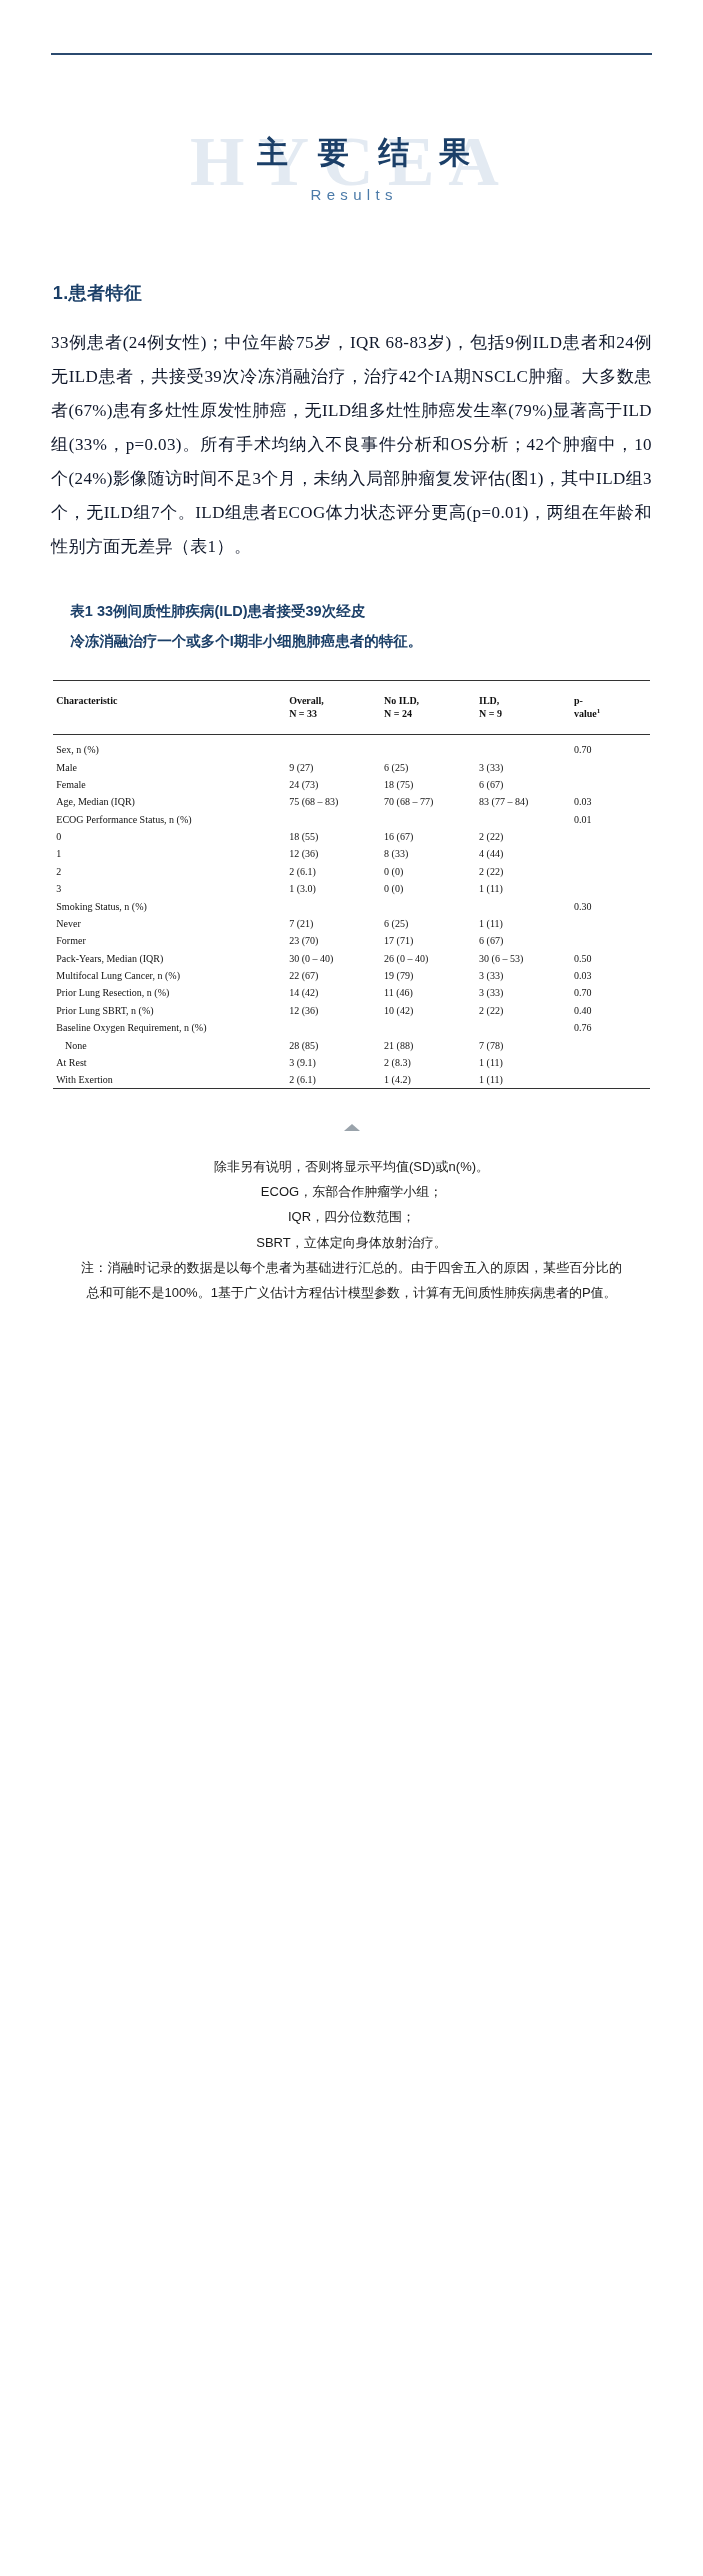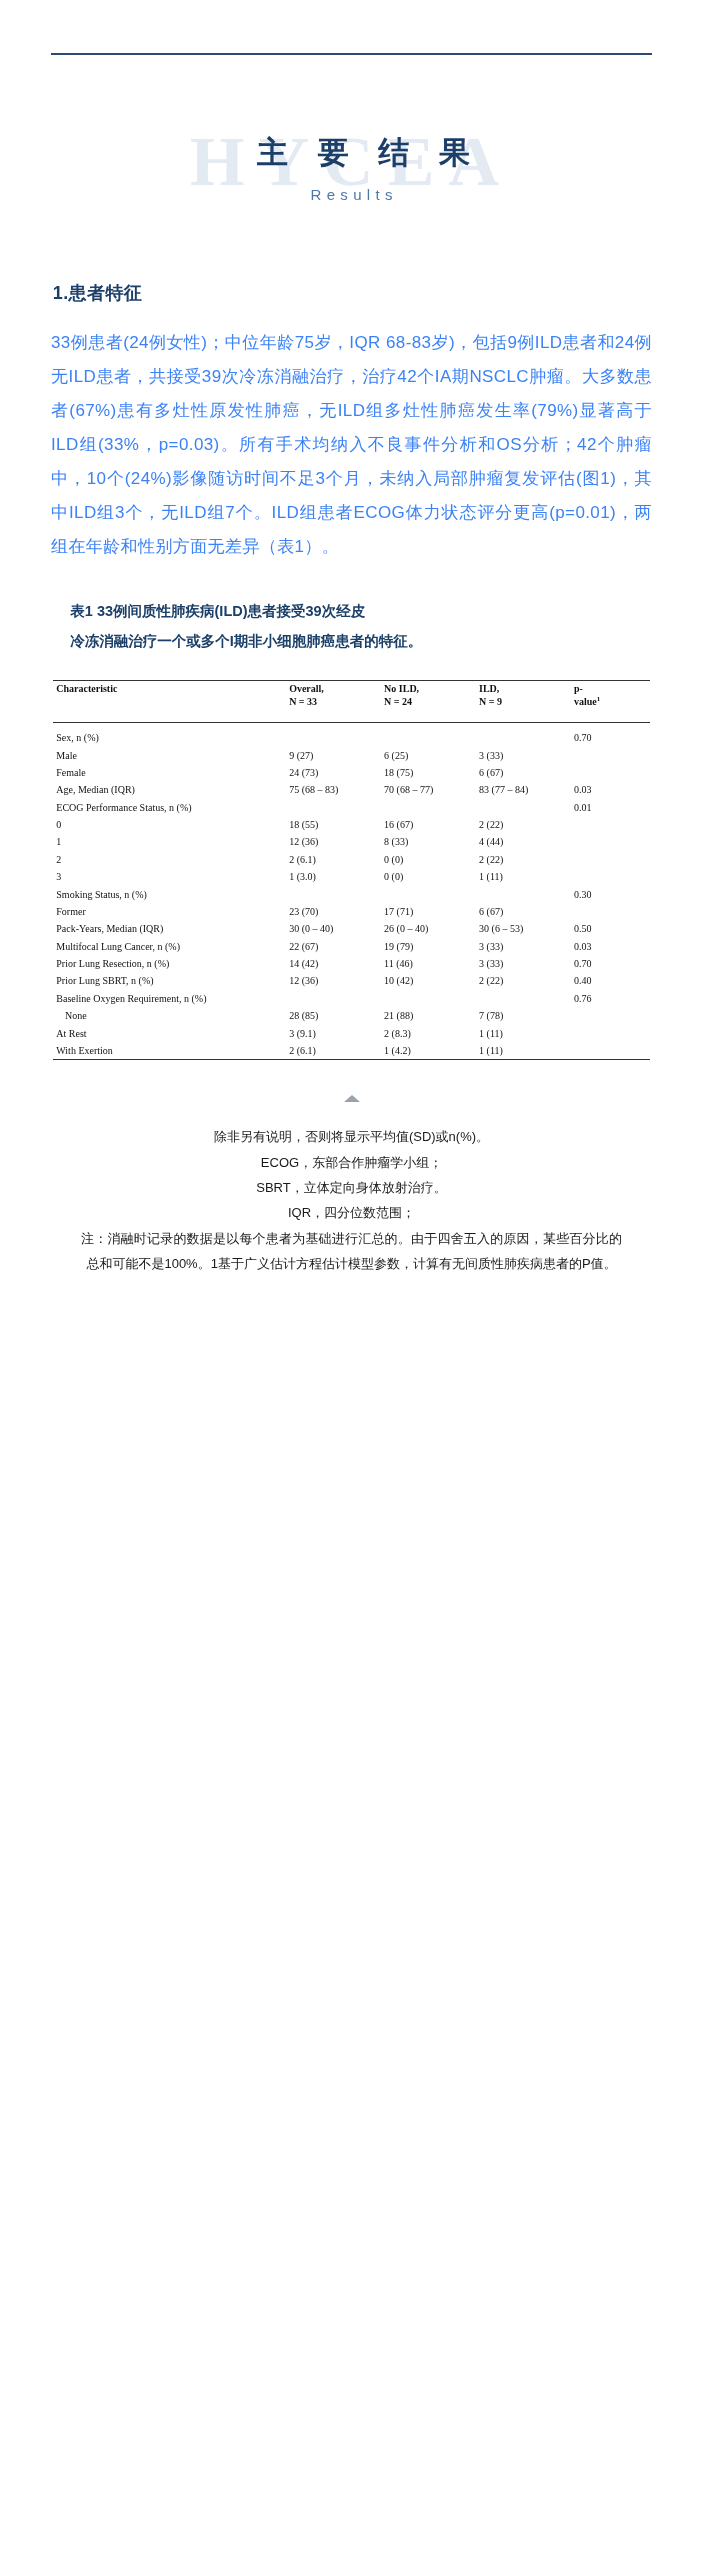--- a/index.html
+++ b/index.html
@@ -74,24 +74,25 @@
     font-size: 18px;
     font-weight: 700;
     color: #1b3f68;
     margin: 40px 0 21px 1.8px;
     letter-spacing: 0.4px;
   }
   
   .body-text {
     font-size: 17px;
     line-height: 2.0;
-    color: #3b82f6;
+    color: #0f172a;
     text-align: justify;
     letter-spacing: 0.4px;
     margin: 16px 0 32px 0;
+    font-family: Liberation Serif, serif;
   }
   
   .table-caption {
     color: #1b3f68;
     font-weight: 700;
     font-size: 14.5px;
     line-height: 2.1;
     text-align: left;
     margin: 26px 19.3px 23px 19.3px;
   }
@@ -107,21 +108,21 @@
     color: #111;
   }
   table.data thead th {
     text-align: left;
     font-weight: 700;
     vertical-align: top;
     padding: 5.3px 5.3px 8.8px 3.5px;
     line-height: 1.35;
   }
   table.data thead tr.head-top th { border-top: 1.4px solid #333; }
-  table.data thead tr.head-top th { padding-top: 1px; margin-left: 16px; }
+  table.data thead tr.head-top th { padding-top: 13px; margin-left: 16px; }
   .thead-rule td {
     border-bottom: 1px solid #333;
     height: 0;
     padding: 0;
   }
   table.data tbody td {
     padding: 2.2px 5.3px 2.2px 3.5px;
     vertical-align: top;
     line-height: 1.3;
   }
@@ -274,20 +275,27 @@
           <td class="c-p"></td>
         </tr>
         <tr>
           <td class="c-label">Smoking Status, n (%)</td>
           <td class="c-val"></td>
           <td class="c-val"></td>
           <td class="c-val"></td>
           <td class="c-p">0.30</td>
         </tr>
         <tr>
+          <td class="c-label">Never</td>
+          <td class="c-val">7 (21)</td>
+          <td class="c-val">6 (25)</td>
+          <td class="c-val">1 (11)</td>
+          <td class="c-p"></td>
+        </tr>
+        <tr>
           <td class="c-label">Former</td>
           <td class="c-val">23 (70)</td>
           <td class="c-val">17 (71)</td>
           <td class="c-val">6 (67)</td>
           <td class="c-p"></td>
         </tr>
         <tr>
           <td class="c-label">Pack-Years, Median (IQR)</td>
           <td class="c-val">30 (0 – 40)</td>
           <td class="c-val">26 (0 – 40)</td>
@@ -350,19 +358,19 @@
     </table>
   </div>
 
   <div class="arrow-row">
     <span class="arrow-up"></span>
   </div>
 
   <div class="footnotes">
     <div>除非另有说明，否则将显示平均值(SD)或n(%)。</div>
     <div>ECOG，东部合作肿瘤学小组；</div>
+    <div>IQR，四分位数范围；</div>
     <div>SBRT，立体定向身体放射治疗。</div>
-    <div>IQR，四分位数范围；</div>
     <div class="just">注：消融时记录的数据是以每个患者为基础进行汇总的。由于四舍五入的原因，某些百分比的总和可能不是100%。1基于广义估计方程估计模型参数，计算有无间质性肺疾病患者的P值。</div>
   </div>
 
 </div>
 
 
 </body></html>

